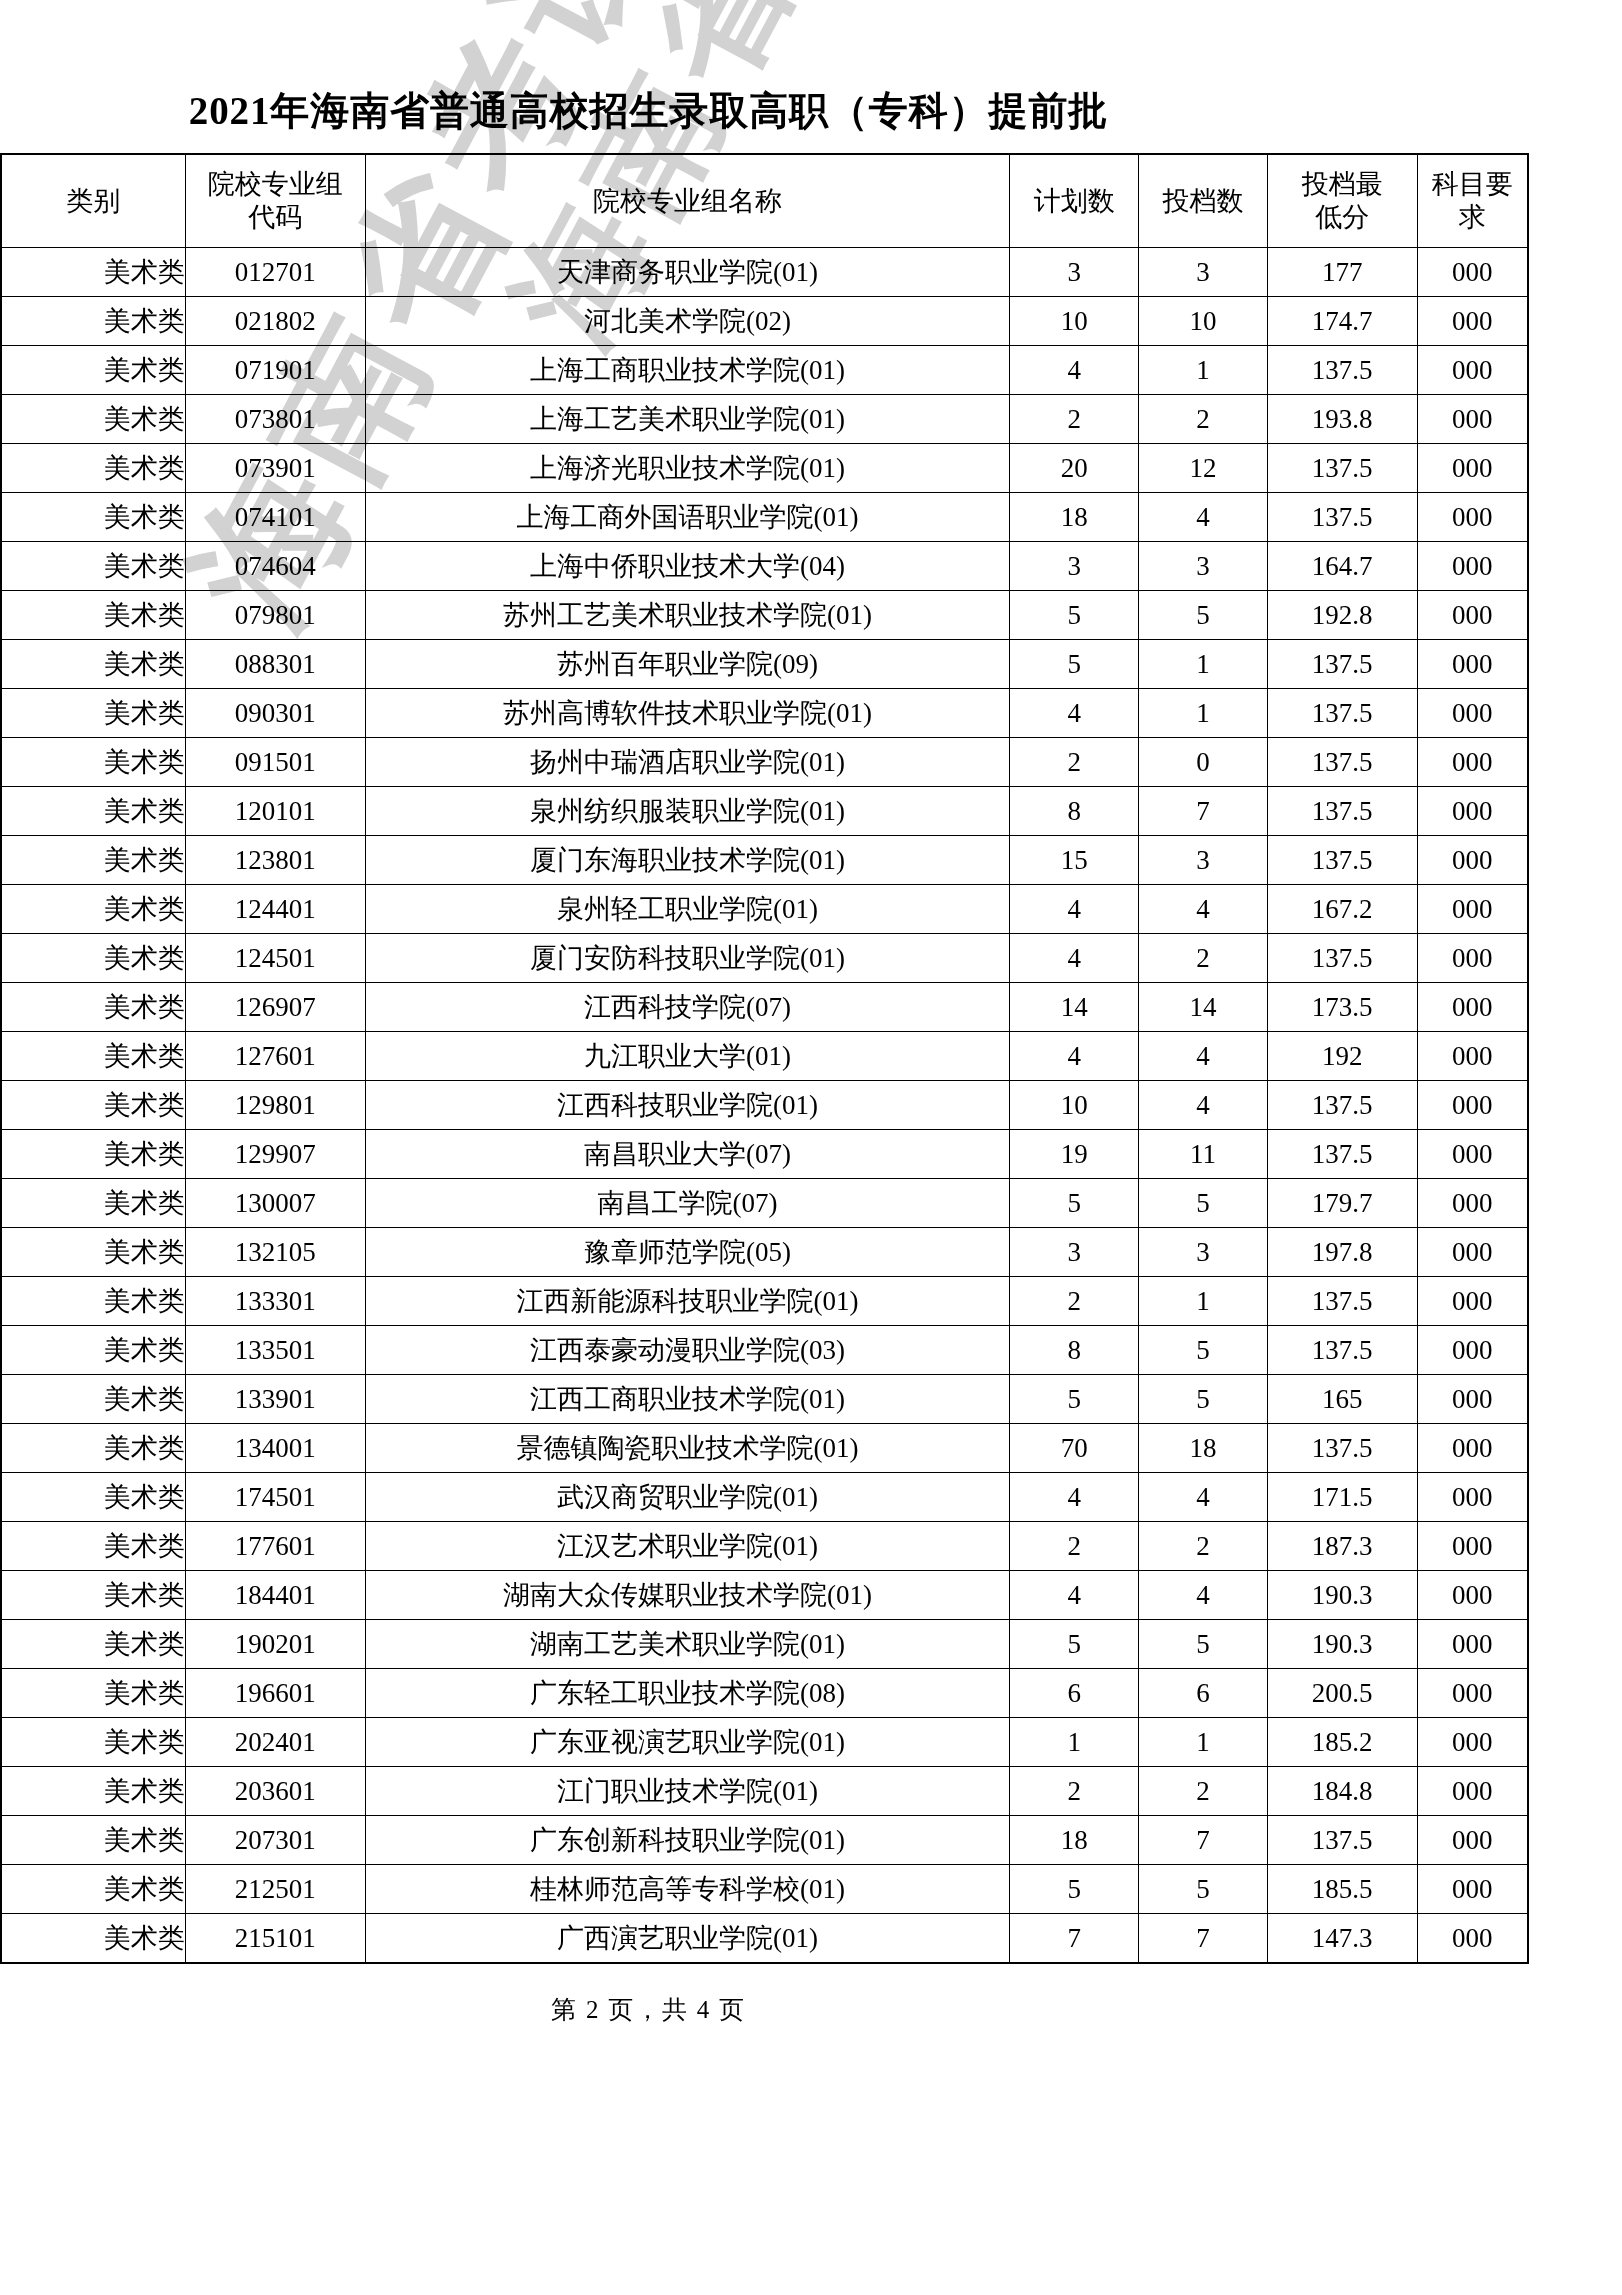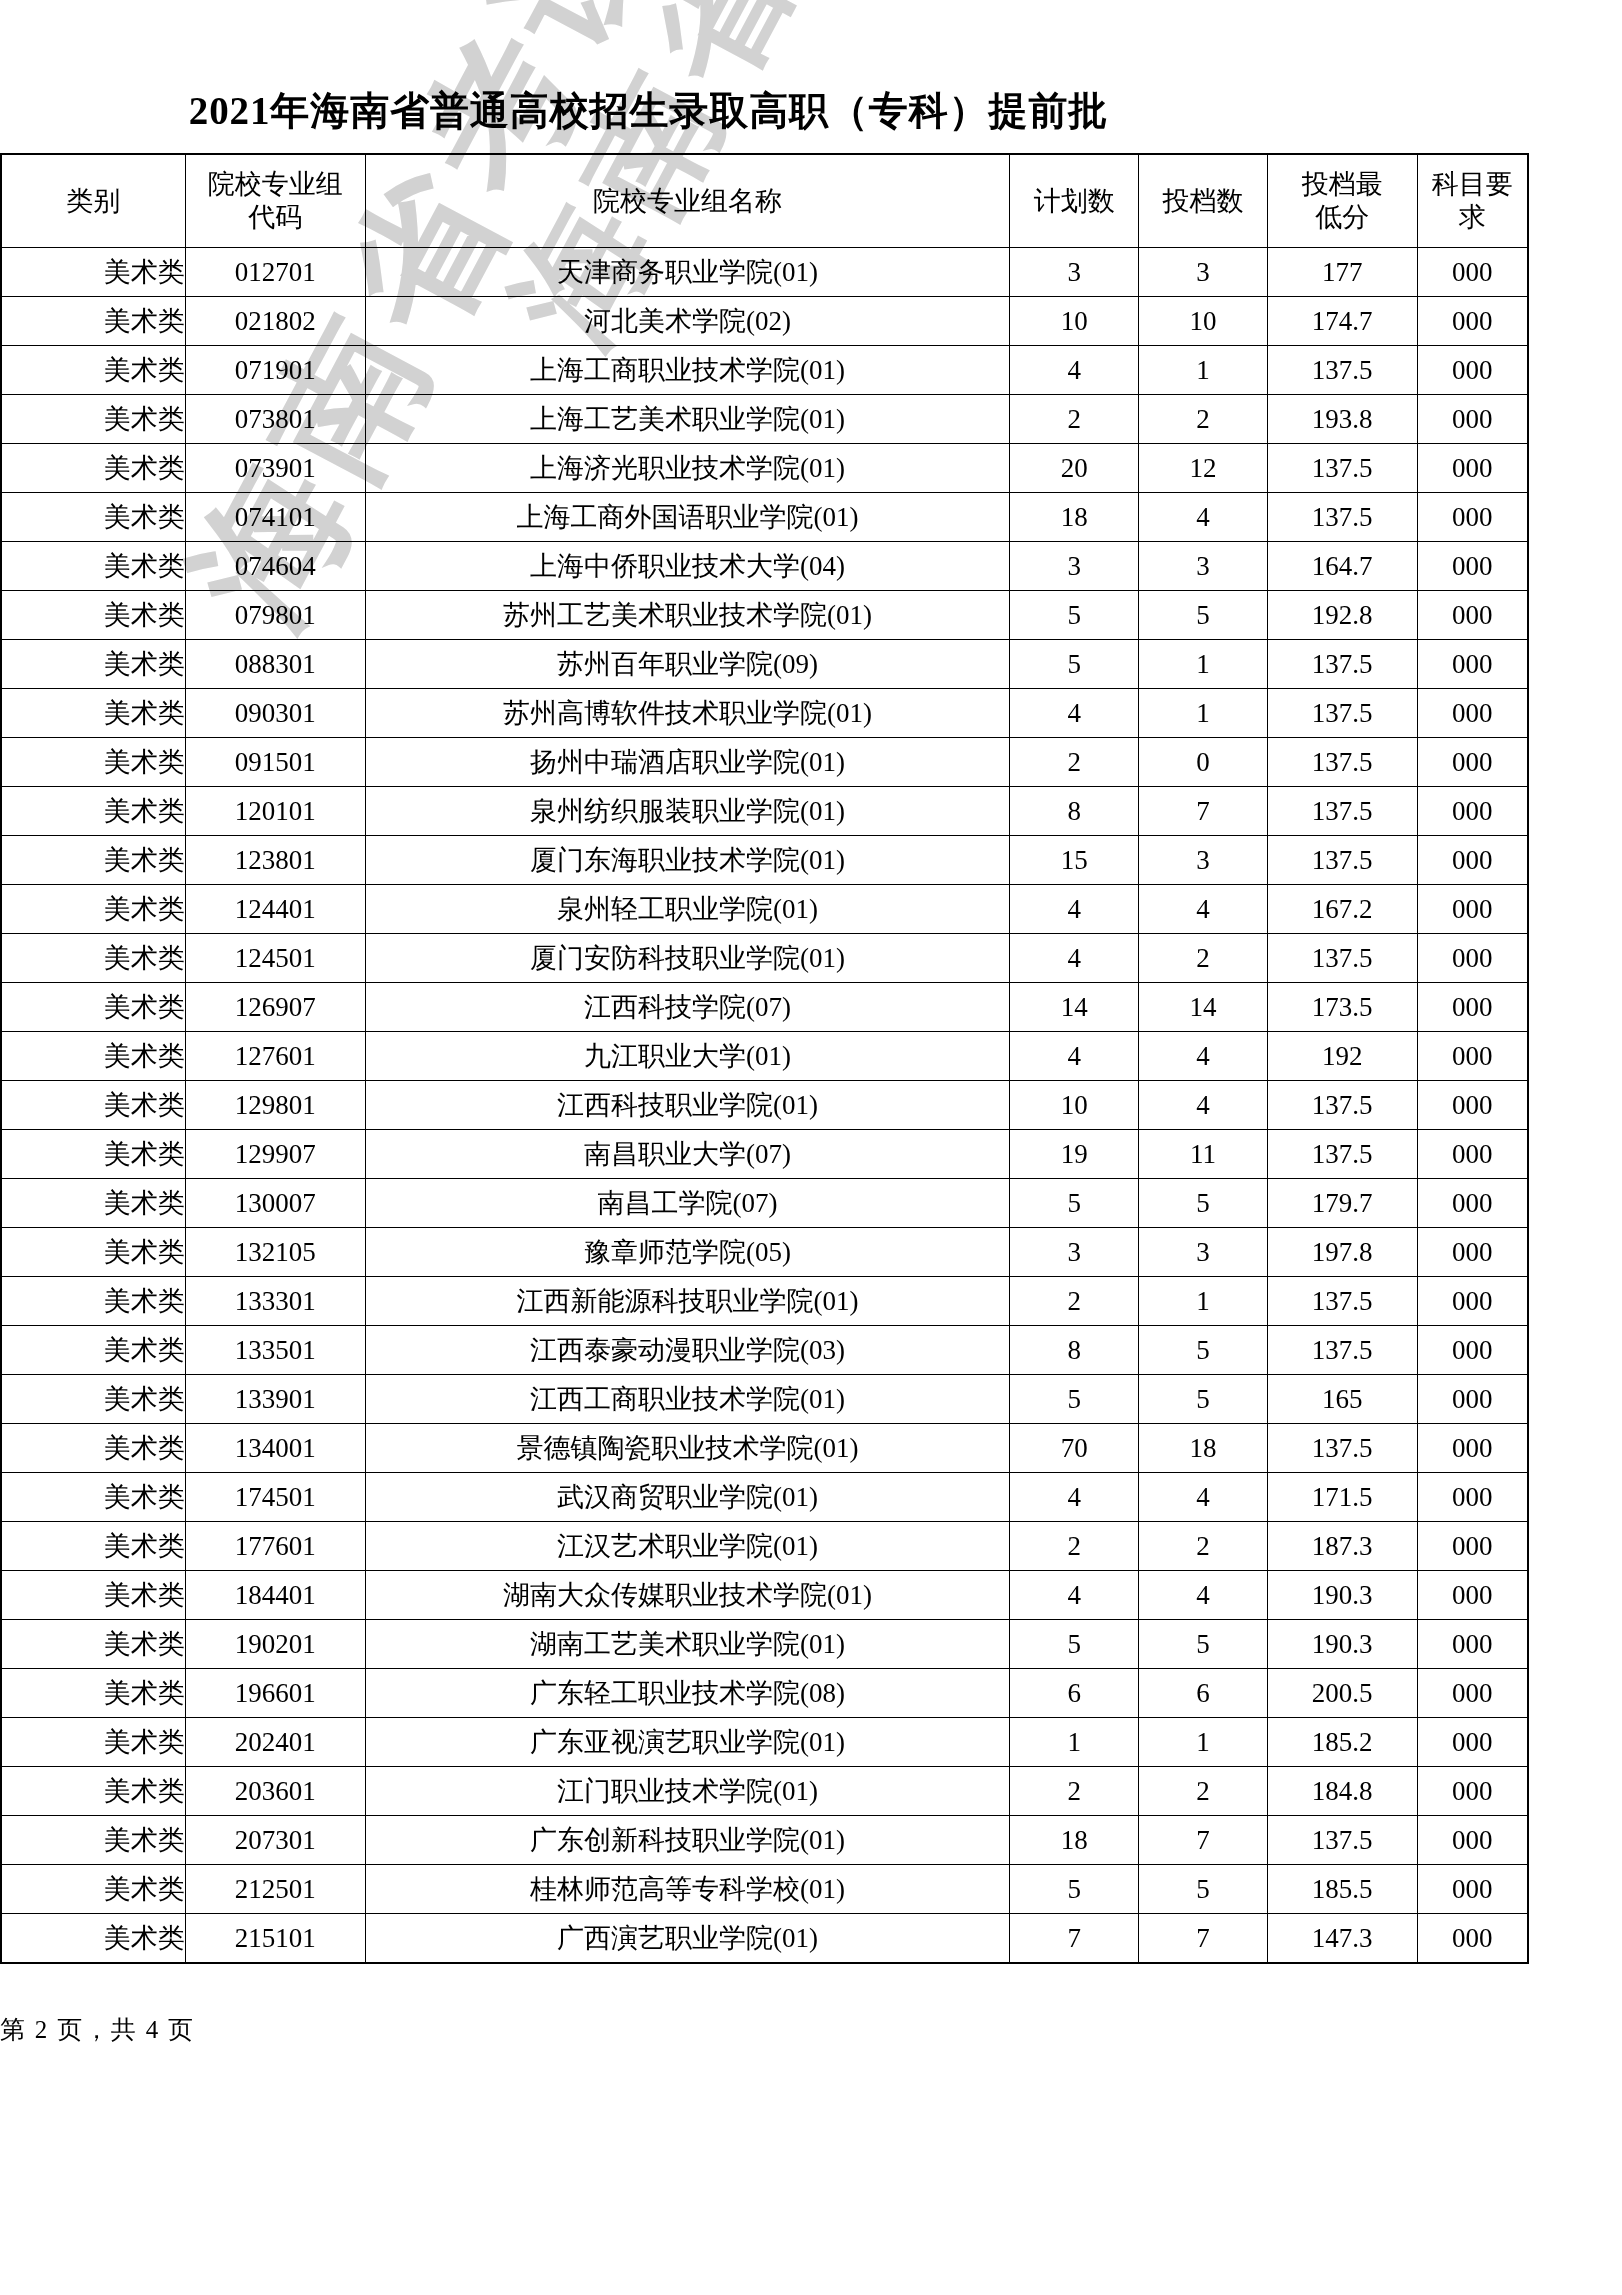--- a/index.html
+++ b/index.html
@@ -129,22 +129,22 @@
   td.cell-minscore,
   td.cell-subject  { text-align: center; }
 
   .hdr-2line {
     display: block;
     line-height: 33px;
   }
 
   
   #page-footer {
-    margin-top: 49px;
-    text-align: left;
+    margin-top: 29px;
+    text-align: center;
     font-size: 25px;
     letter-spacing: 1.8px;
     color: #000;
   }
 </style>
 </head>
 <body>
 
 <div id="watermark-layer">
   <div class="wm-text wm-a">海南省考试局</div>

